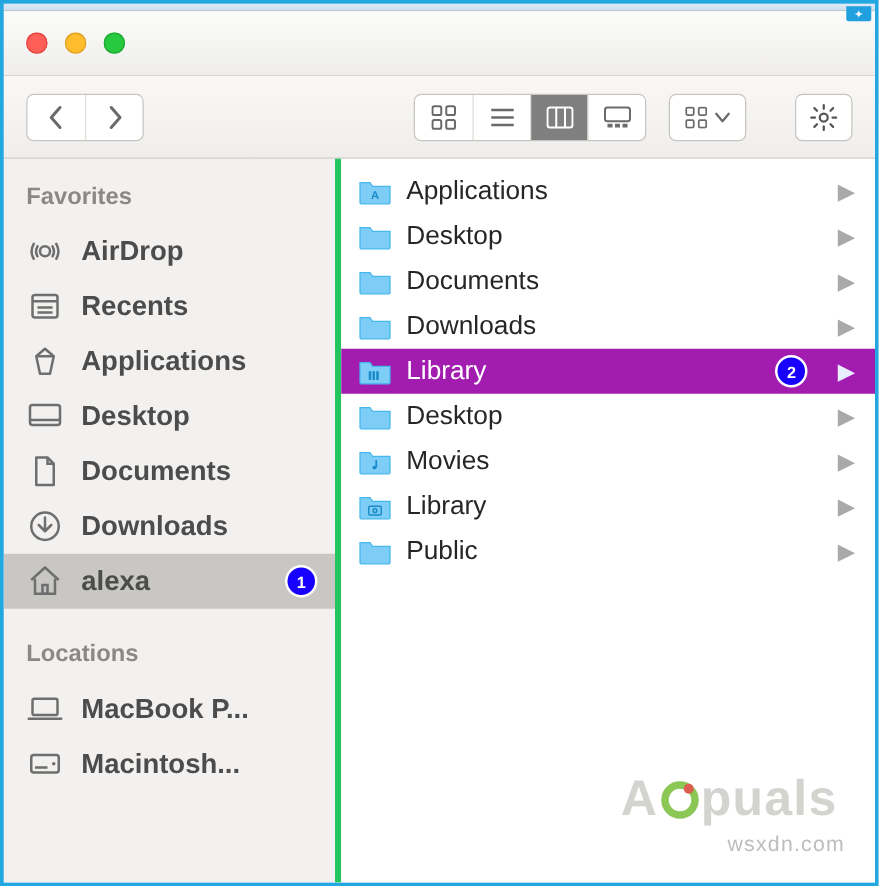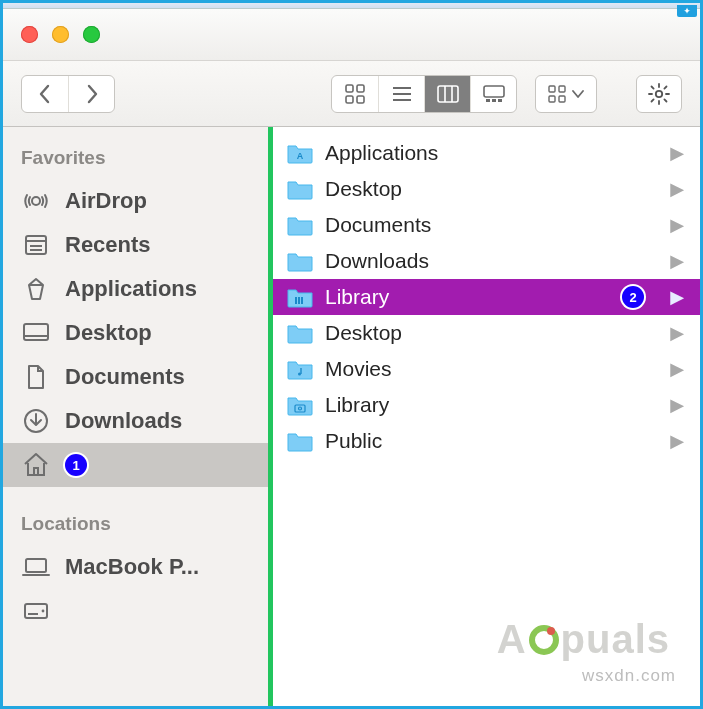--- a/index.html
+++ b/index.html
@@ -217,20 +217,21 @@
       </div>
 
       <div class="sidebar-item selected">
         <span class="icon">
           <svg width="28" height="26" viewBox="0 0 28 26">
               <path d="M3 12 L14 2 L25 12" fill="none" stroke="currentColor" stroke-width="2" stroke-linejoin="round"></path>
               <path d="M6 11v12h16V11" fill="none" stroke="currentColor" stroke-width="2"></path>
               <rect x="12" y="16" width="4" height="7" fill="none" stroke="currentColor" stroke-width="2"></rect>
             </svg>
         </span>
+        <span class="sb-label">alexa</span>
         <span class="circ-badge">1</span>
       </div>
 
       <div style="height:22px"></div>
       <div class="section-title">Locations</div>
 
       <div class="sidebar-item">
         <span class="icon">
           <svg width="30" height="22" viewBox="0 0 30 22">
               <rect x="5" y="3" width="20" height="13" rx="1.5" fill="none" stroke="currentColor" stroke-width="2"></rect>
@@ -241,20 +242,21 @@
       </div>
 
       <div class="sidebar-item">
         <span class="icon">
           <svg width="28" height="22" viewBox="0 0 28 22">
               <rect x="3" y="4" width="22" height="14" rx="2" fill="none" stroke="currentColor" stroke-width="2"></rect>
               <circle cx="21" cy="11" r="1.4" fill="currentColor"></circle>
               <line x1="6" y1="14" x2="16" y2="14" stroke="currentColor" stroke-width="2"></line>
             </svg>
         </span>
+        <span class="sb-label">Macintosh...</span>
       </div>
     </div>
 
     <div class="content">
       <div class="list">
 
         <div class="row">
           <span class="folder-icon">
               <svg width="26" height="22" viewBox="0 0 26 22">
                 <path d="M1 4h8l2 3h14v13a1 1 0 0 1-1 1H2a1 1 0 0 1-1-1z" fill="#7ecdf6" stroke="#46b7ec"></path>

